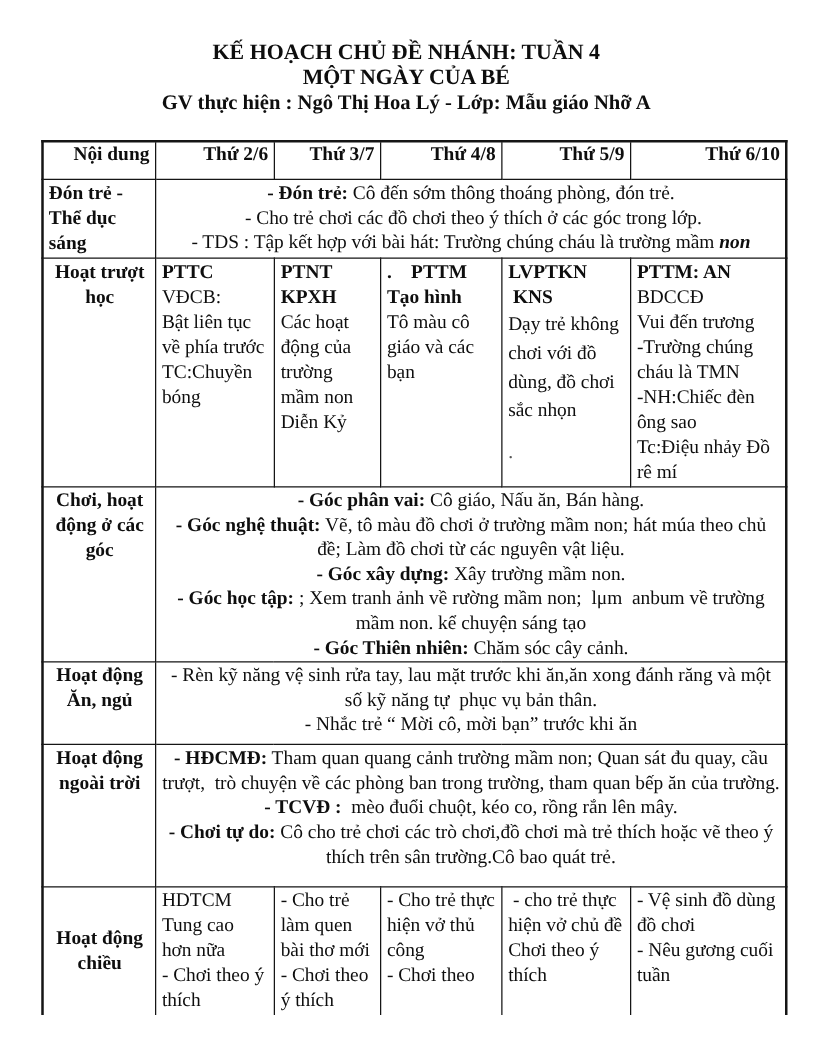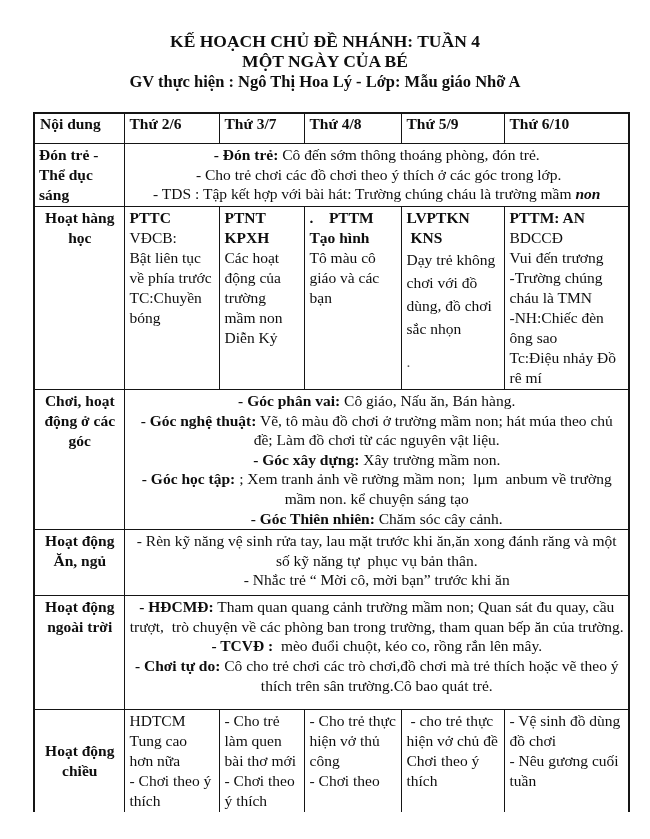--- a/index.html
+++ b/index.html
@@ -24,21 +24,21 @@
     border:2.2px solid #151515;
   }
   table.plan th, table.plan td{
     border:1.6px solid #151515;
     vertical-align:top;
     font-size:15.5px;
     padding:1px 4px 1px 5px;
     overflow:hidden;
   }
   th.colhead{
-    font-size:16px;font-weight:bold;text-align:left;
+    font-size:16px;font-weight:bold;text-align:right;
     vertical-align:middle;height:27px;padding:0 2px;
   }
   td.rowlabel{
     font-weight:bold;text-align:center;
     line-height:20px;padding:2px 2px;
   }
   td.rowlabel.left{text-align:left;padding-left:4px;margin-top:16px;}
   td.rowlabel.vmid{vertical-align:middle;}
   td.content{line-height:19.6px;text-align:center;}
   .p{white-space:pre-wrap;}
@@ -88,21 +88,21 @@
     <tr style="height:54px;">
       <td class="rowlabel left">Đón trẻ - Thể dục sáng</td>
       <td class="content" colspan="5">
         <div class="p"><b>- Đón trẻ:</b><span> Cô đến sớm thông thoáng phòng, đón trẻ.</span></div>
         <div class="p"> - Cho trẻ chơi các đồ chơi theo ý thích ở các góc trong lớp.</div>
         <div class="p"><span>- TDS : Tập kết hợp với bài hát: Trường chúng cháu là trường mầm </span><b><i>non</i></b></div>
       </td>
     </tr>
 
     <tr style="height:171px;">
-      <td class="rowlabel">Hoạt hàng học</td>
+      <td class="rowlabel">Hoạt trượt học</td>
       <td class="day">
         <div class="hb ctr p">PTTC</div>
         <div class="ctr p">VĐCB:</div>
         <div class="p">Bật liên tục về phía trước</div>
         <div class="p">TC:Chuyền bóng</div>
       </td>
       <td class="day">
         <div class="hb ctr p">PTNT</div>
         <div class="hb ctr p">KPXH</div>
         <div class="p">Các hoạt động của trường mầm non Diễn Kỷ</div>

